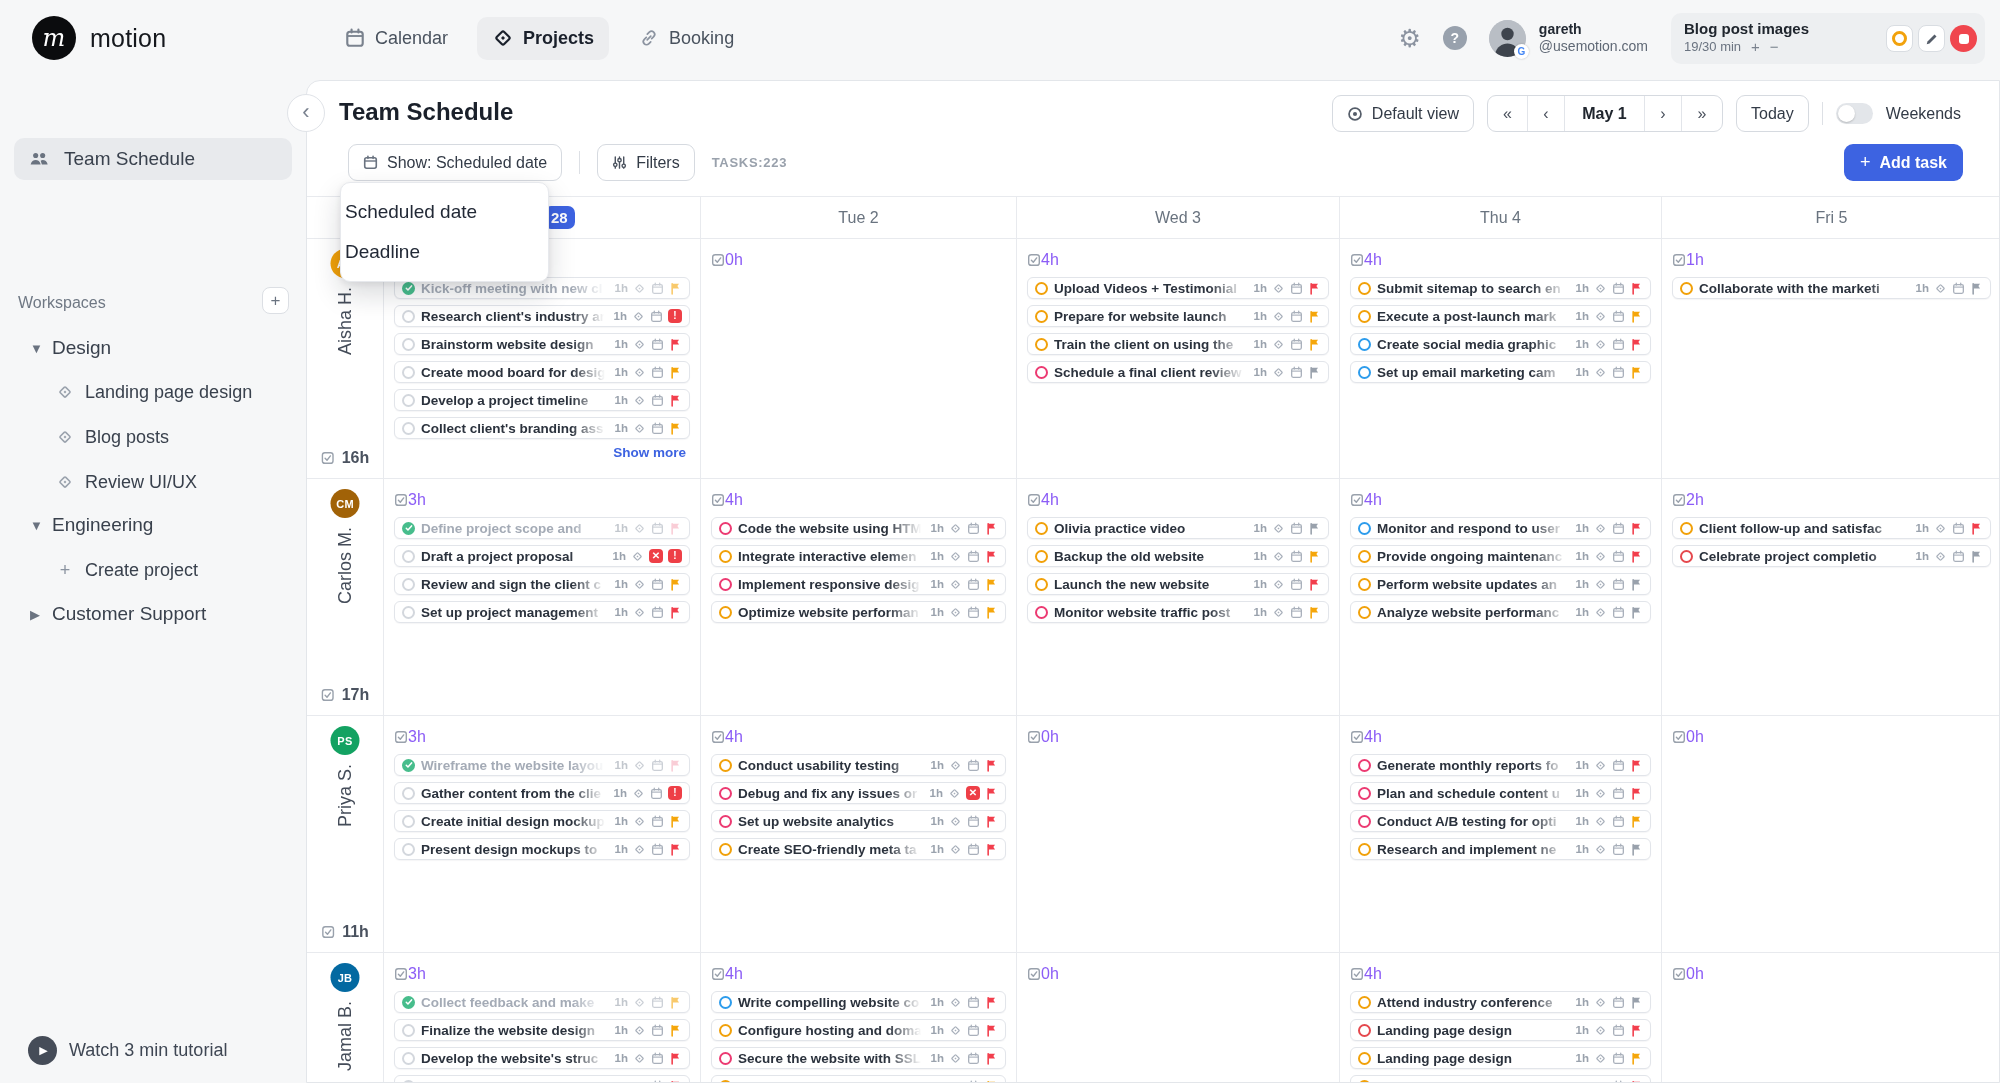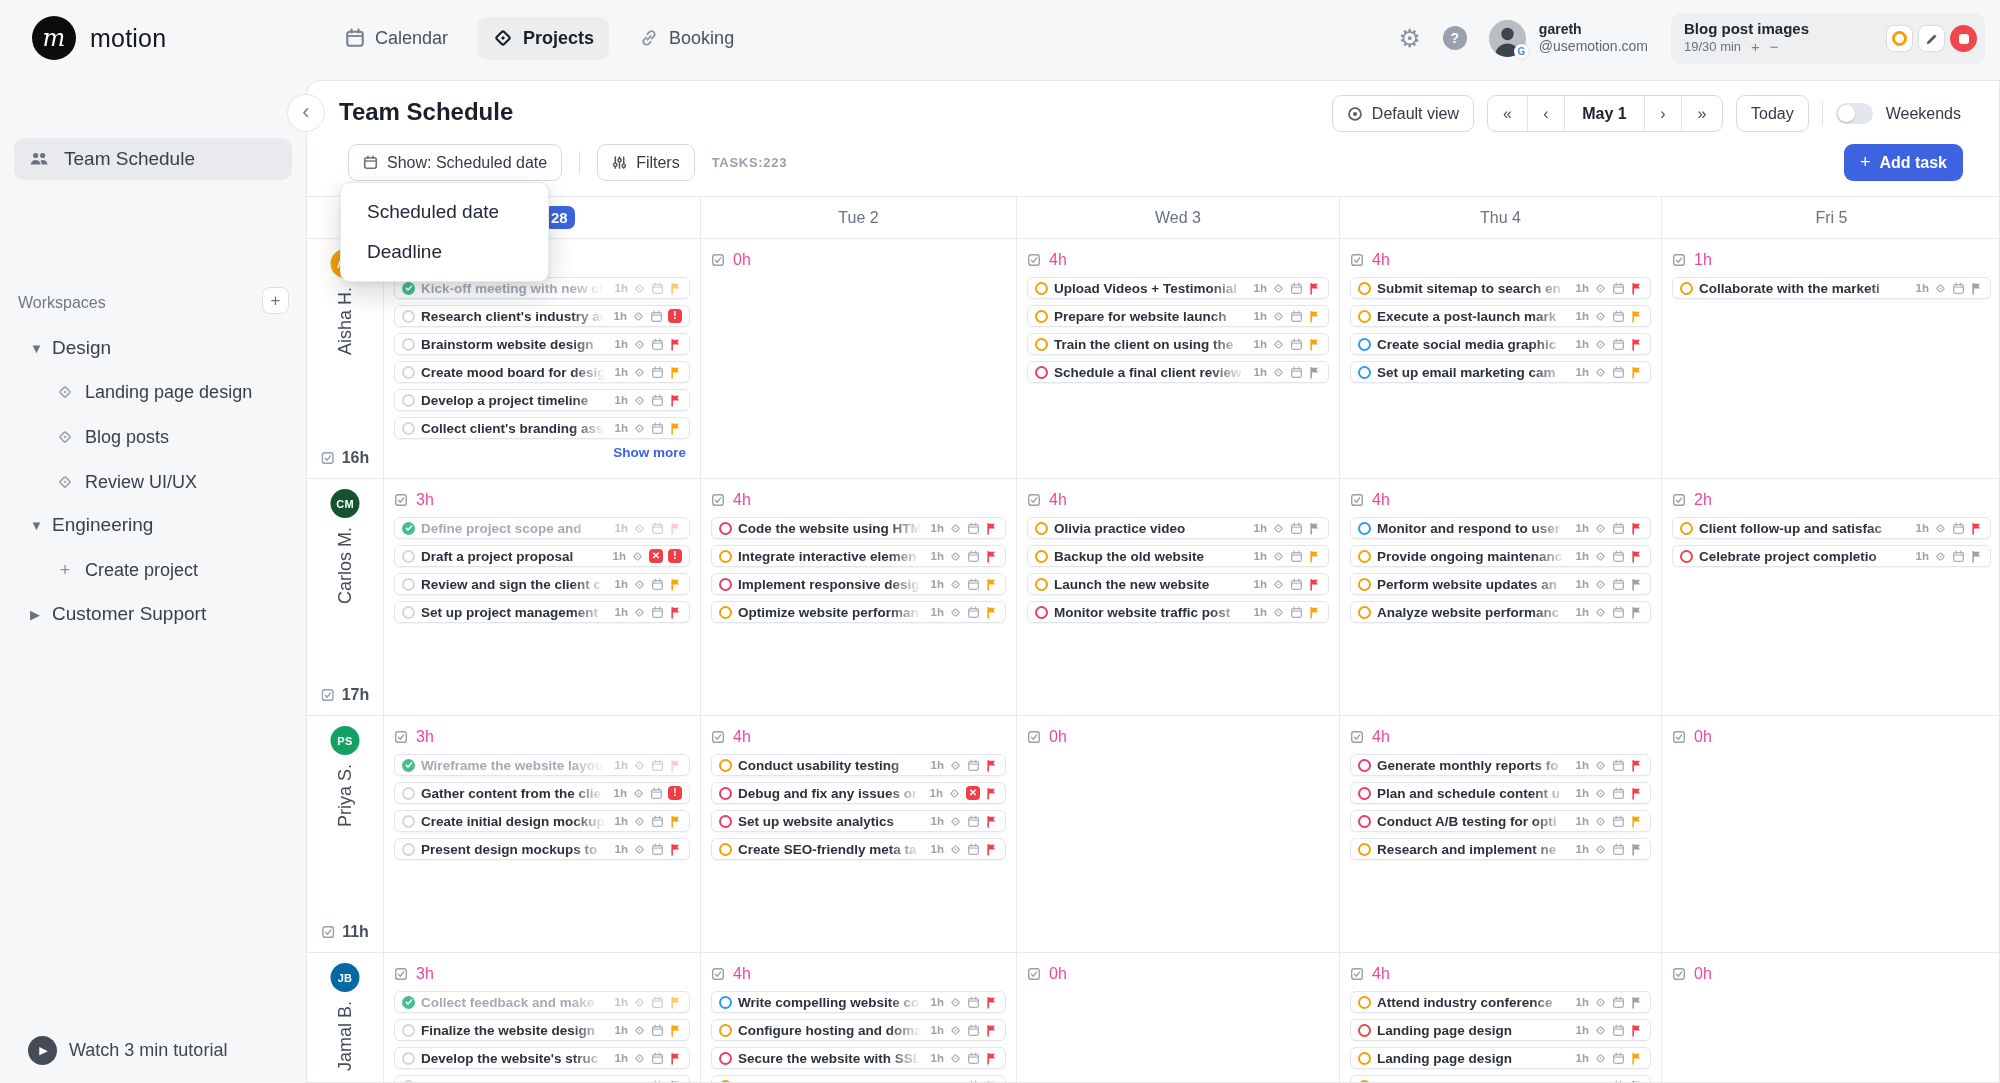--- a/index.html
+++ b/index.html
@@ -103,21 +103,21 @@
   .todaybadge { background:#3D63E1; color:#fff; border-radius:7px; padding:3px 7px; font-size:15px; font-weight:600; }
   .rowhdr { position:relative; }
   .avatar { position:absolute; top:10px; left:50%; transform:translateX(-50%); width:29px; height:29px;
     border-radius:50%; color:#fff; font-size:11px; font-weight:700;
     display:flex; align-items:center; justify-content:center; letter-spacing:.3px; }
   .vname { position:absolute; top:48px; left:50%; transform:translateX(-50%) rotate(180deg);
     writing-mode:vertical-rl; font-size:18px; color:#444C59; white-space:nowrap; }
   .rtotal { position:absolute; bottom:11px; left:50%; transform:translateX(-50%);
     display:flex; align-items:center; gap:7px; font-size:16px; font-weight:600; color:#4A525F; }
   .cell { padding:12px 10px 0 10px; overflow:hidden; }
-  .hours { display:flex; align-items:center; gap:8px; font-size:16px; color:#ec4899; height:18px; margin-bottom:8px; }
+  .hours { display:flex; align-items:center; font-size:16px; color:#8b5cf6; height:18px; margin-bottom:8px; }
   .hours.hidden { visibility:hidden; }
   .cbx { width:14px; height:14px; }
   .card { height:22px; margin-bottom:6px; background:#fff; border:1px solid #E2E5EA; border-radius:6px;
     display:flex; align-items:center; gap:6px; padding:0 7px; box-shadow:0 1px 1px rgba(16,24,40,.04); }
   .circ { flex:none; width:13px; height:13px; border-radius:50%; border:2px solid #D3D7DD;
     display:flex; align-items:center; justify-content:center; }
   .ttl { flex:1; font-size:13.5px; font-weight:600; color:#2B323D; white-space:nowrap; overflow:hidden;
     -webkit-mask-image:linear-gradient(90deg,#000 80%,transparent 98%);
     mask-image:linear-gradient(90deg,#000 80%,transparent 98%); }
   .card.done .ttl { color:#A4ABB6; }
@@ -126,21 +126,21 @@
   .dur { font-size:11.5px; font-weight:600; color:#9AA2AD; }
   .ic { width:13px; height:13px; display:block; }
   .rbadge { width:14px; height:14px; border-radius:4px; background:#EE3F47; color:#fff;
     display:flex; align-items:center; justify-content:center; font-size:10px; font-weight:800; line-height:1; }
   .showmore { text-align:right; padding-right:4px; font-size:13.5px; font-weight:600; color:#3D63E1; margin-top:3px; }
 
   
   .dropdown { position:absolute; left:340px; top:182px; width:209px; background:#fff; border:1px solid #E7E9ED;
     border-radius:10px; box-shadow:0 12px 28px rgba(20,24,40,.16), 0 2px 6px rgba(20,24,40,.08);
     padding:9px 0; z-index:50; }
-  .dditem { height:40px; display:flex; align-items:center; padding:0 26px; font-size:19px; color:#222936; }
+  .dditem { height:40px; display:flex; align-items:center; padding:0 4px; font-size:19px; color:#222936; }
 </style>
 </head>
 <body>
 
 <div class="topbar">
   <div class="brand">
     <div class="logo">m</div>
     <div class="wordmark">motion</div>
   </div>
   <div class="topnav">
@@ -699,21 +699,21 @@
                 <path d="M4.6 1.3v2M9.4 1.3v2" stroke="#A9B0BB" stroke-width="1.4" stroke-linecap="round"></path>
               </svg>
               <svg class="ic" viewBox="0 0 14 14">
                 <path d="M3.4 12.8V2" stroke="#99A1AC" stroke-width="1.7" stroke-linecap="round" fill="none"></path>
                 <path d="M3.4 1.9h7.4L9 4.4l1.8 2.5H3.4z" fill="#99A1AC"></path>
               </svg>
             </div>
           </div>
         </div>
         <div class="gc rowhdr">
-          <div class="avatar" style="background: #14532d;">CM</div>
+          <div class="avatar" style="background: #a16207;">CM</div>
           <div class="vname">Carlos M.</div>
           <div class="rtotal">
             <svg class="cbx" viewBox="0 0 14 14">
               <rect x="1.7" y="1.7" width="10.6" height="10.6" rx="2.4" fill="none" stroke="#99A1AC" stroke-width="1.4"></rect>
               <path d="M4.4 7.3l1.9 1.9 3.4-4.3" stroke="#99A1AC" stroke-width="1.4" fill="none" stroke-linecap="round" stroke-linejoin="round"></path>
             </svg>
             <span>17h</span>
           </div>
         </div>
         <div class="gc cell">

